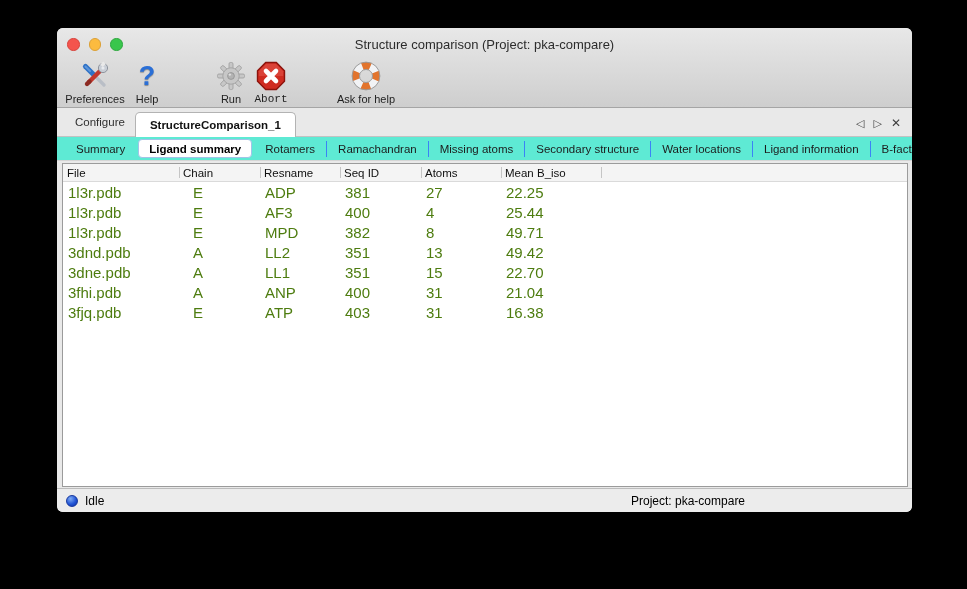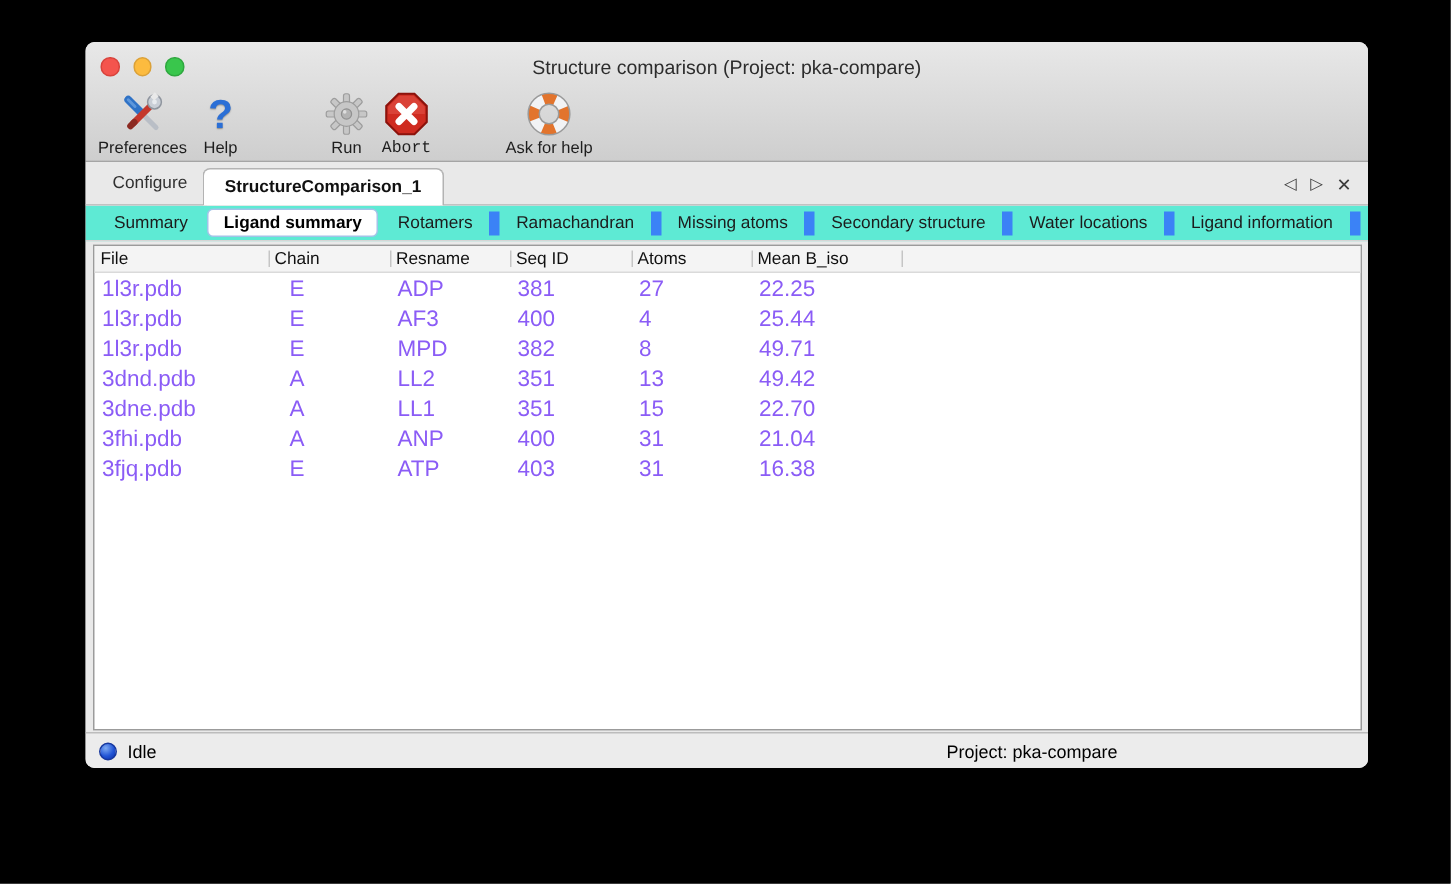--- a/index.html
+++ b/index.html
@@ -47,38 +47,38 @@
              padding:0 11px 7px 0; color:#3d3d3d; font-size:11px; }
   .navbtn { cursor:default; line-height:1; }
   .closex { font-size:12px; }
 
   
   .tabrow2 { flex:none; height:24px; background:#5eead4; border-bottom:1px solid #d5d5d5;
              display:flex; align-items:center; padding-left:8px;
              font-size:11.5px; color:#1c1c1c; }
   .subtab { padding:0 11px; height:16px; display:flex; align-items:center;
             white-space:nowrap; }
-  .subtab + .subtab { border-left:7px solid #3b82f6; }
+  .subtab + .subtab { border-left:1px solid #3b82f6; }
   .subtab.selected { border:1px solid #a2c3e8; background:#fff; border-radius:4px;
             height:19px; font-weight:bold; padding:0 10px; margin:0 2px; color:#000; }
   .subtab.selected + .subtab { border-left:none; }
 
   
   .content { flex:1; background:#e9e9e9; padding:2px 4px 1px 5px; min-height:0; }
   .listctrl { width:100%; height:100%; background:#fff; border:1px solid #9b9b9b;
               overflow:hidden; }
   .lheader { display:grid; grid-template-columns:116px 81px 80px 81px 80px 100px 1fr;
              height:18px; background:#f4f4f4; border-bottom:1px solid #dadada;
              font-size:11.5px; color:#101010; }
   .hcell { position:relative; display:flex; align-items:center; padding-left:4px;
            height:100%; white-space:nowrap; }
   .hcell:not(:first-child)::before { content:''; position:absolute; left:0; top:3px;
            bottom:3px; width:1px; background:#c5c5c5; }
   .lrow { display:grid; grid-template-columns:116px 81px 80px 81px 80px 100px 1fr;
-          height:20px; align-items:center; font-size:15px; color:#8b5cf6; }
+          height:20px; align-items:center; font-size:15px; color:#4d7c0f; }
   .lcell { padding-left:5px; white-space:nowrap; }
   .lrow .lcell:nth-child(2) { padding-left:14px; }
 
   
   .statusbar { flex:none; height:24px; background:#ececec; border-top:1px solid #bcbcbc;
                position:relative; display:flex; align-items:center;
                font-size:12px; color:#000; }
   .ball { width:12px; height:12px; border-radius:50%; margin-left:9px; flex:none;
           background:radial-gradient(circle at 35% 28%, #7fabf2, #2255d6 55%, #0b2fa4);
           border:1px solid #16379e; }

